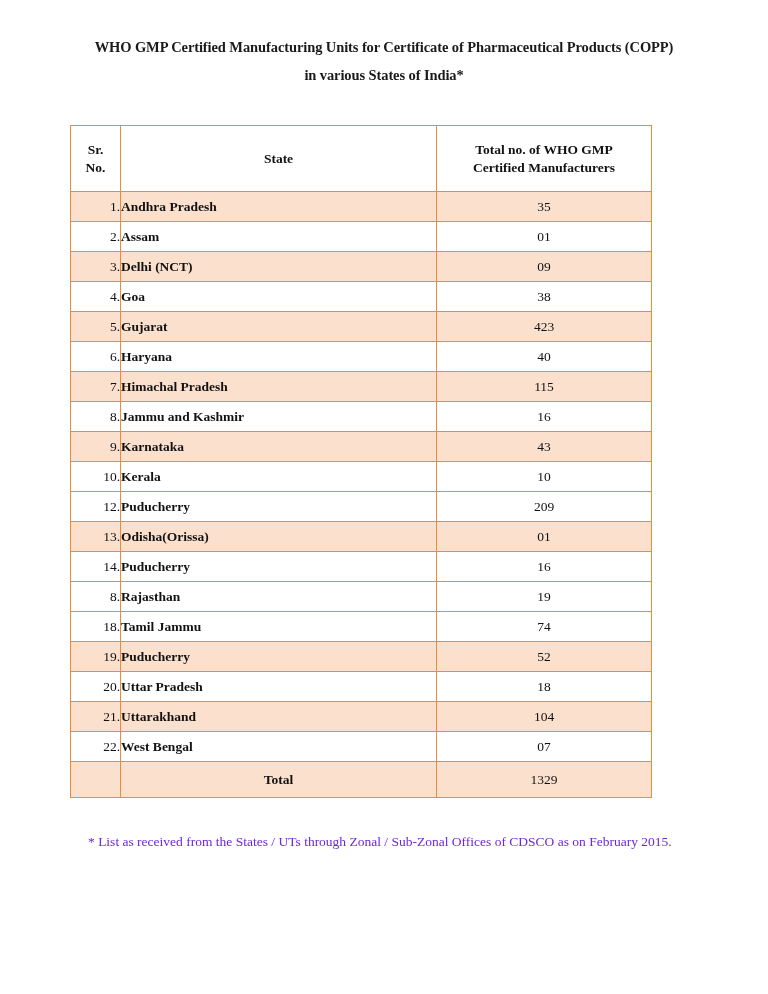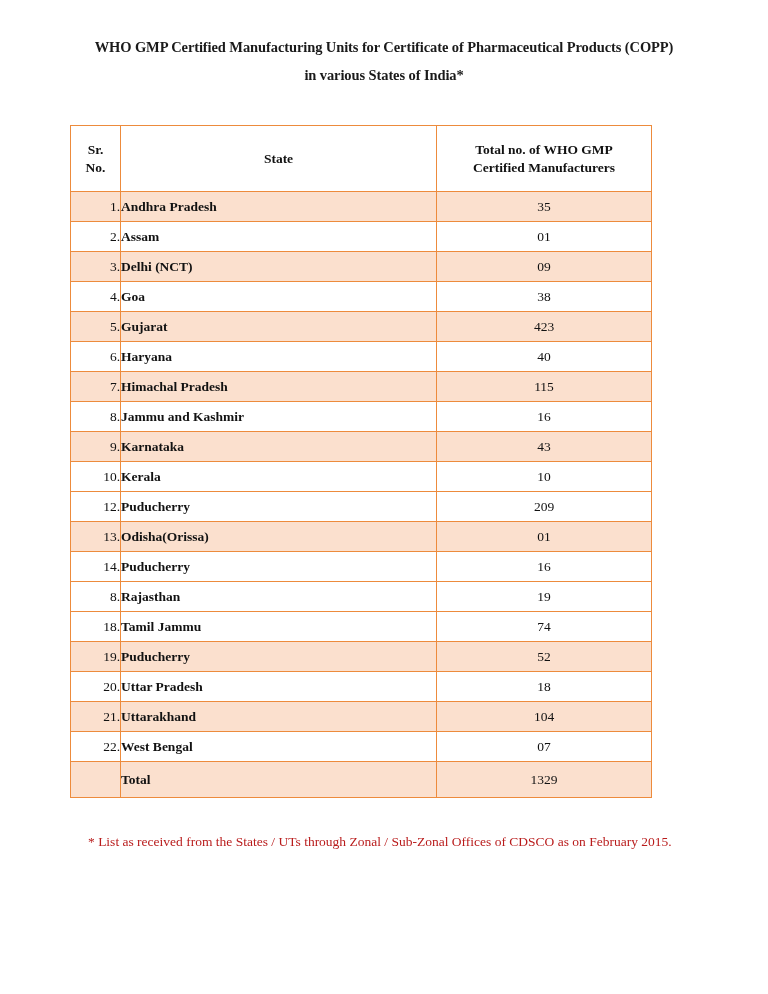--- a/index.html
+++ b/index.html
@@ -95,34 +95,34 @@
   }
   td.total {
     text-align: center;
     font-weight: normal;
     font-size: 13.5px;
   }
 
   tr.total-row { height: 36px; }
   tr.total-row td { background: #FBE0CE; }
   td.total-label {
-    text-align: left;
+    text-align: center;
     padding-left: 6px;
     font-weight: bold;
     font-size: 13.5px;
   }
 
   
   .footnote {
     margin-top: 33px;
     padding-left: 88px;
     padding-right: 88px;
     font-size: 13.5px;
     line-height: 1.58;
-    color: #b91c1c;
+    color: #6d28d9;
     text-align: left;
   }
 </style>
 </head>
 <body>
 
 <div class="page">
 
   <div class="title-block">
     <div class="title-line">WHO GMP Certified Manufacturing Units for Certificate of Pharmaceutical Products (COPP)</div>

